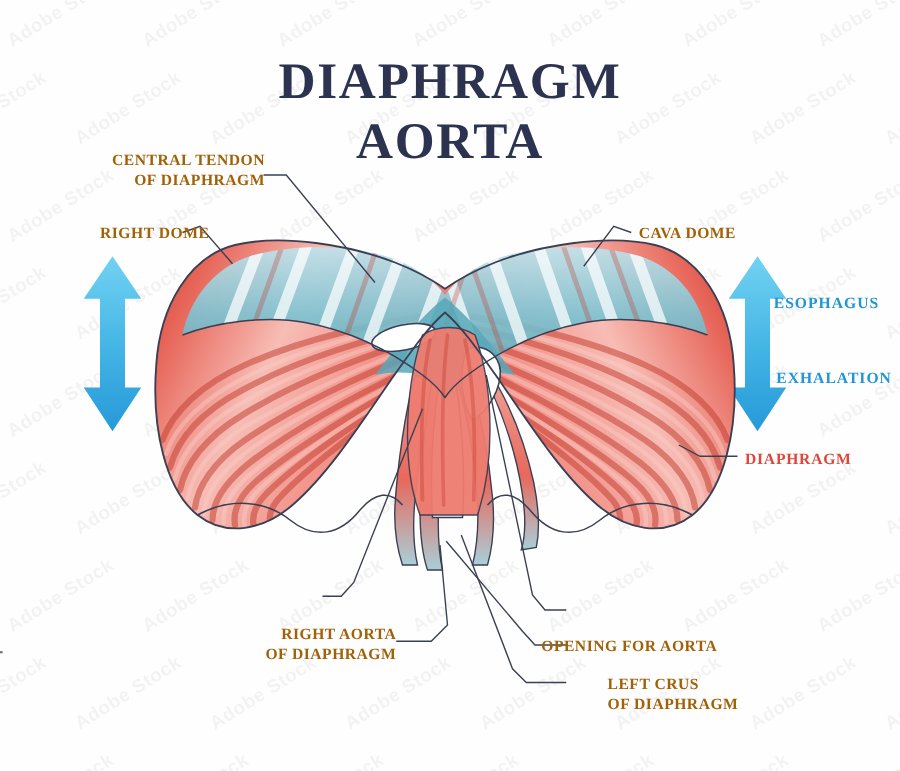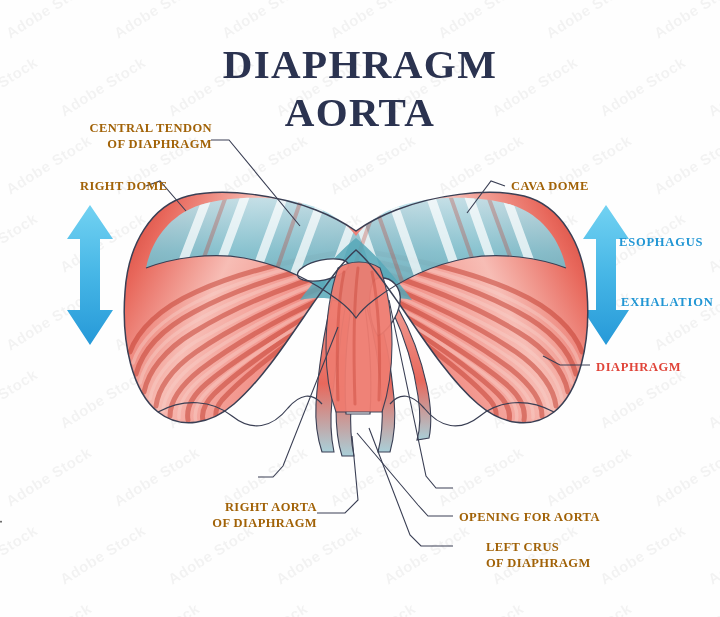--- a/index.html
+++ b/index.html
@@ -474,21 +474,21 @@
 
   <div class="lbl red" style="left:596px; top:359px;">DIAPHRAGM</div>
 
 
   <div class="lbl right" style="left:157px; top:499px; width:160px;">
     <div>RIGHT AORTA</div>
     <div>OF DIAPHRAGM</div>
   </div>
 
 
-  <div class="lbl" style="left:459px; top:509px;">OPENING FOR AORTA</div>
+  <div class="lbl" style="left:433px; top:509px;">OPENING FOR AORTA</div>
 
   <div class="lbl" style="left:486px; top:539px;">
     <div>LEFT CRUS</div>
     <div>OF DIAPHRAGM</div>
   </div>
 
   <div id="side-watermark">Adobe Stock | #503982294</div>
 
 </div>
 

